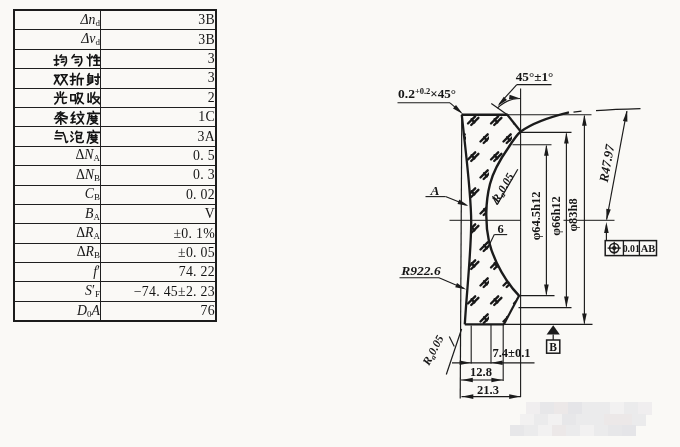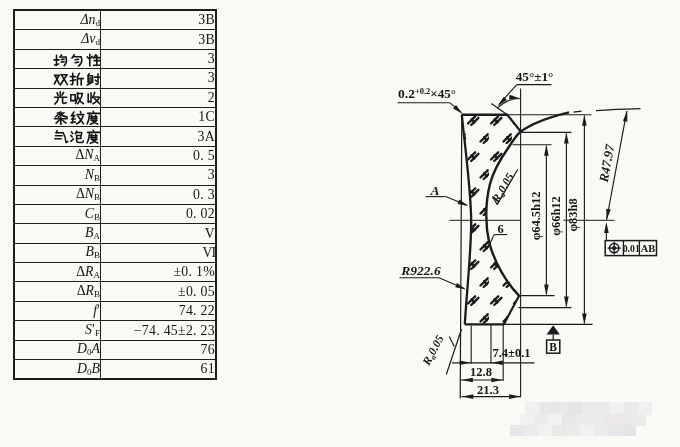--- a/index.html
+++ b/index.html
@@ -189,62 +189,50 @@
                     <path d="M10.6,9.9 C9.1,11.9 7.1,13.1 4.3,13.9"></path>
                   </g>
                 </svg></td>
               <td class="c2">3A</td>
             </tr>
             <tr>
               <td class="c1">Δ<i>N</i><sub>A</sub></td>
               <td class="c2">0. 5</td>
             </tr>
             <tr>
-              <td class="c1"><i>N</i><sub>B</sub></td>
-              <td class="c2">3</td>
-            </tr>
-            <tr>
               <td class="c1">Δ<i>N</i><sub>B</sub></td>
               <td class="c2">0. 3</td>
             </tr>
             <tr>
               <td class="c1"><i>C</i><sub>B</sub></td>
               <td class="c2">0. 02</td>
             </tr>
             <tr>
               <td class="c1"><i>B</i><sub>A</sub></td>
               <td class="c2">V</td>
             </tr>
             <tr>
-              <td class="c1"><i>B</i><sub>B</sub></td>
-              <td class="c2"><span style="letter-spacing:-1px">VI</span></td>
-            </tr>
-            <tr>
               <td class="c1">Δ<i>R</i><sub>A</sub></td>
               <td class="c2">±0. 1%</td>
             </tr>
             <tr>
               <td class="c1">Δ<i>R</i><sub>B</sub></td>
               <td class="c2">±0. 05</td>
             </tr>
             <tr>
               <td class="c1"><i>f</i>′</td>
               <td class="c2">74. 22</td>
             </tr>
             <tr>
               <td class="c1"><i>S</i>′<sub>F</sub></td>
               <td class="c2">−74. 45±2. 23</td>
             </tr>
             <tr>
               <td class="c1"><i>D</i><sub>0</sub><i>A</i></td>
               <td class="c2">76</td>
-            </tr>
-            <tr>
-              <td class="c1"><i>D</i><sub>0</sub><i>B</i></td>
-              <td class="c2">61</td>
             </tr>
           </tbody>
         </table>
       </div>
 
 <svg width="680" height="447" viewBox="0 0 680 447" style="position:absolute;left:0;top:0">
         <rect x="526" y="402" width="14" height="13" fill="#f0eeef"></rect>
         <rect x="540" y="402" width="14" height="13" fill="#e7e7e9"></rect>
         <rect x="554" y="402" width="14" height="13" fill="#ece8e8"></rect>
         <rect x="568" y="402" width="14" height="13" fill="#e5e5e8"></rect>

